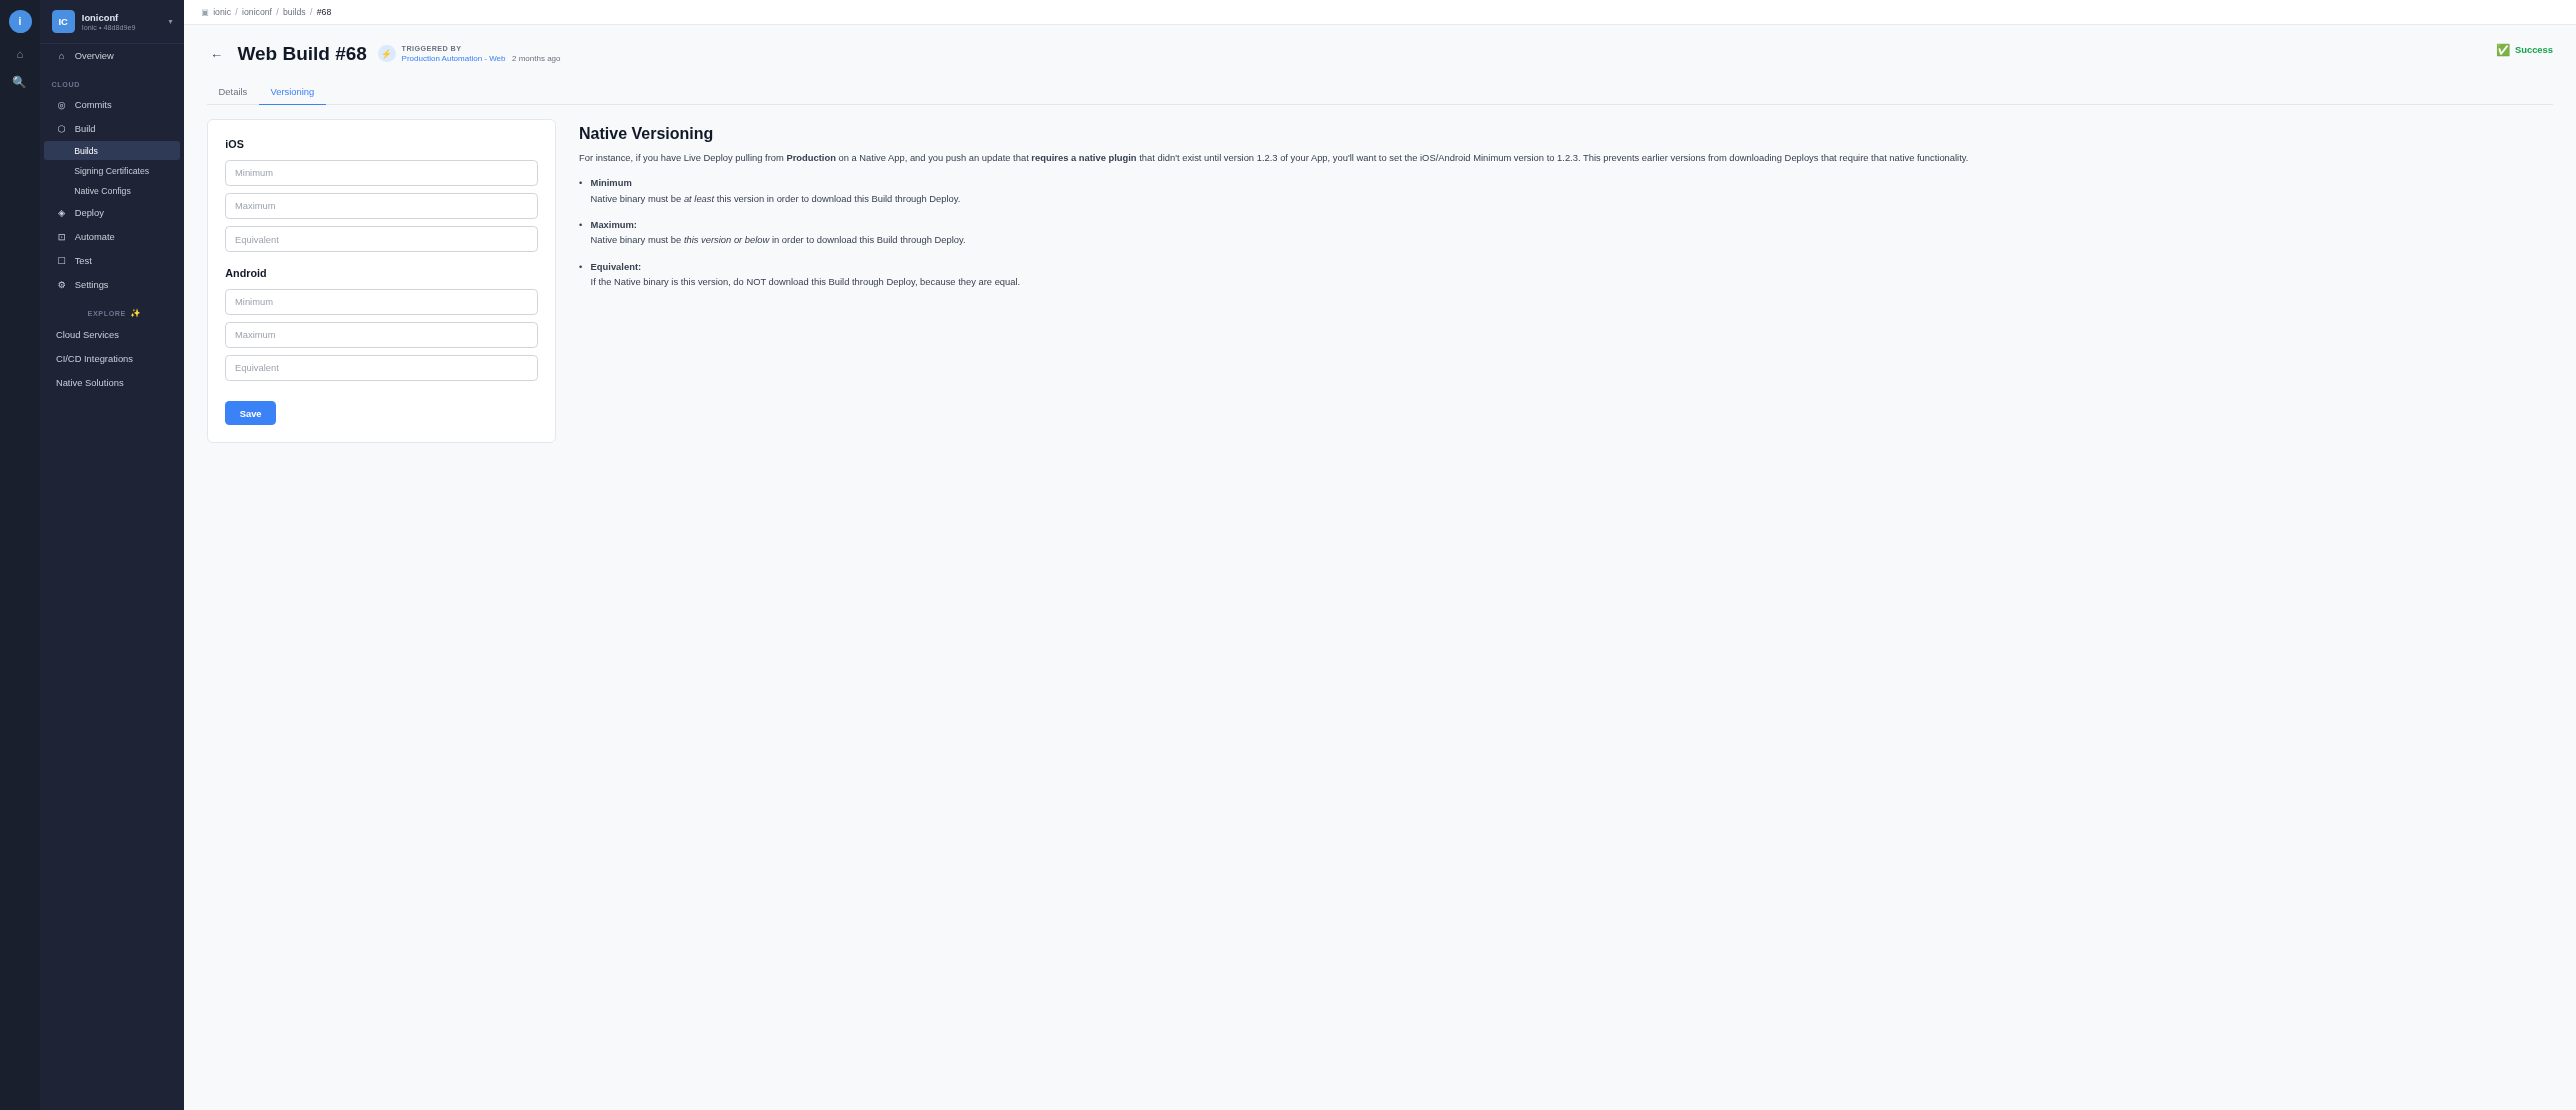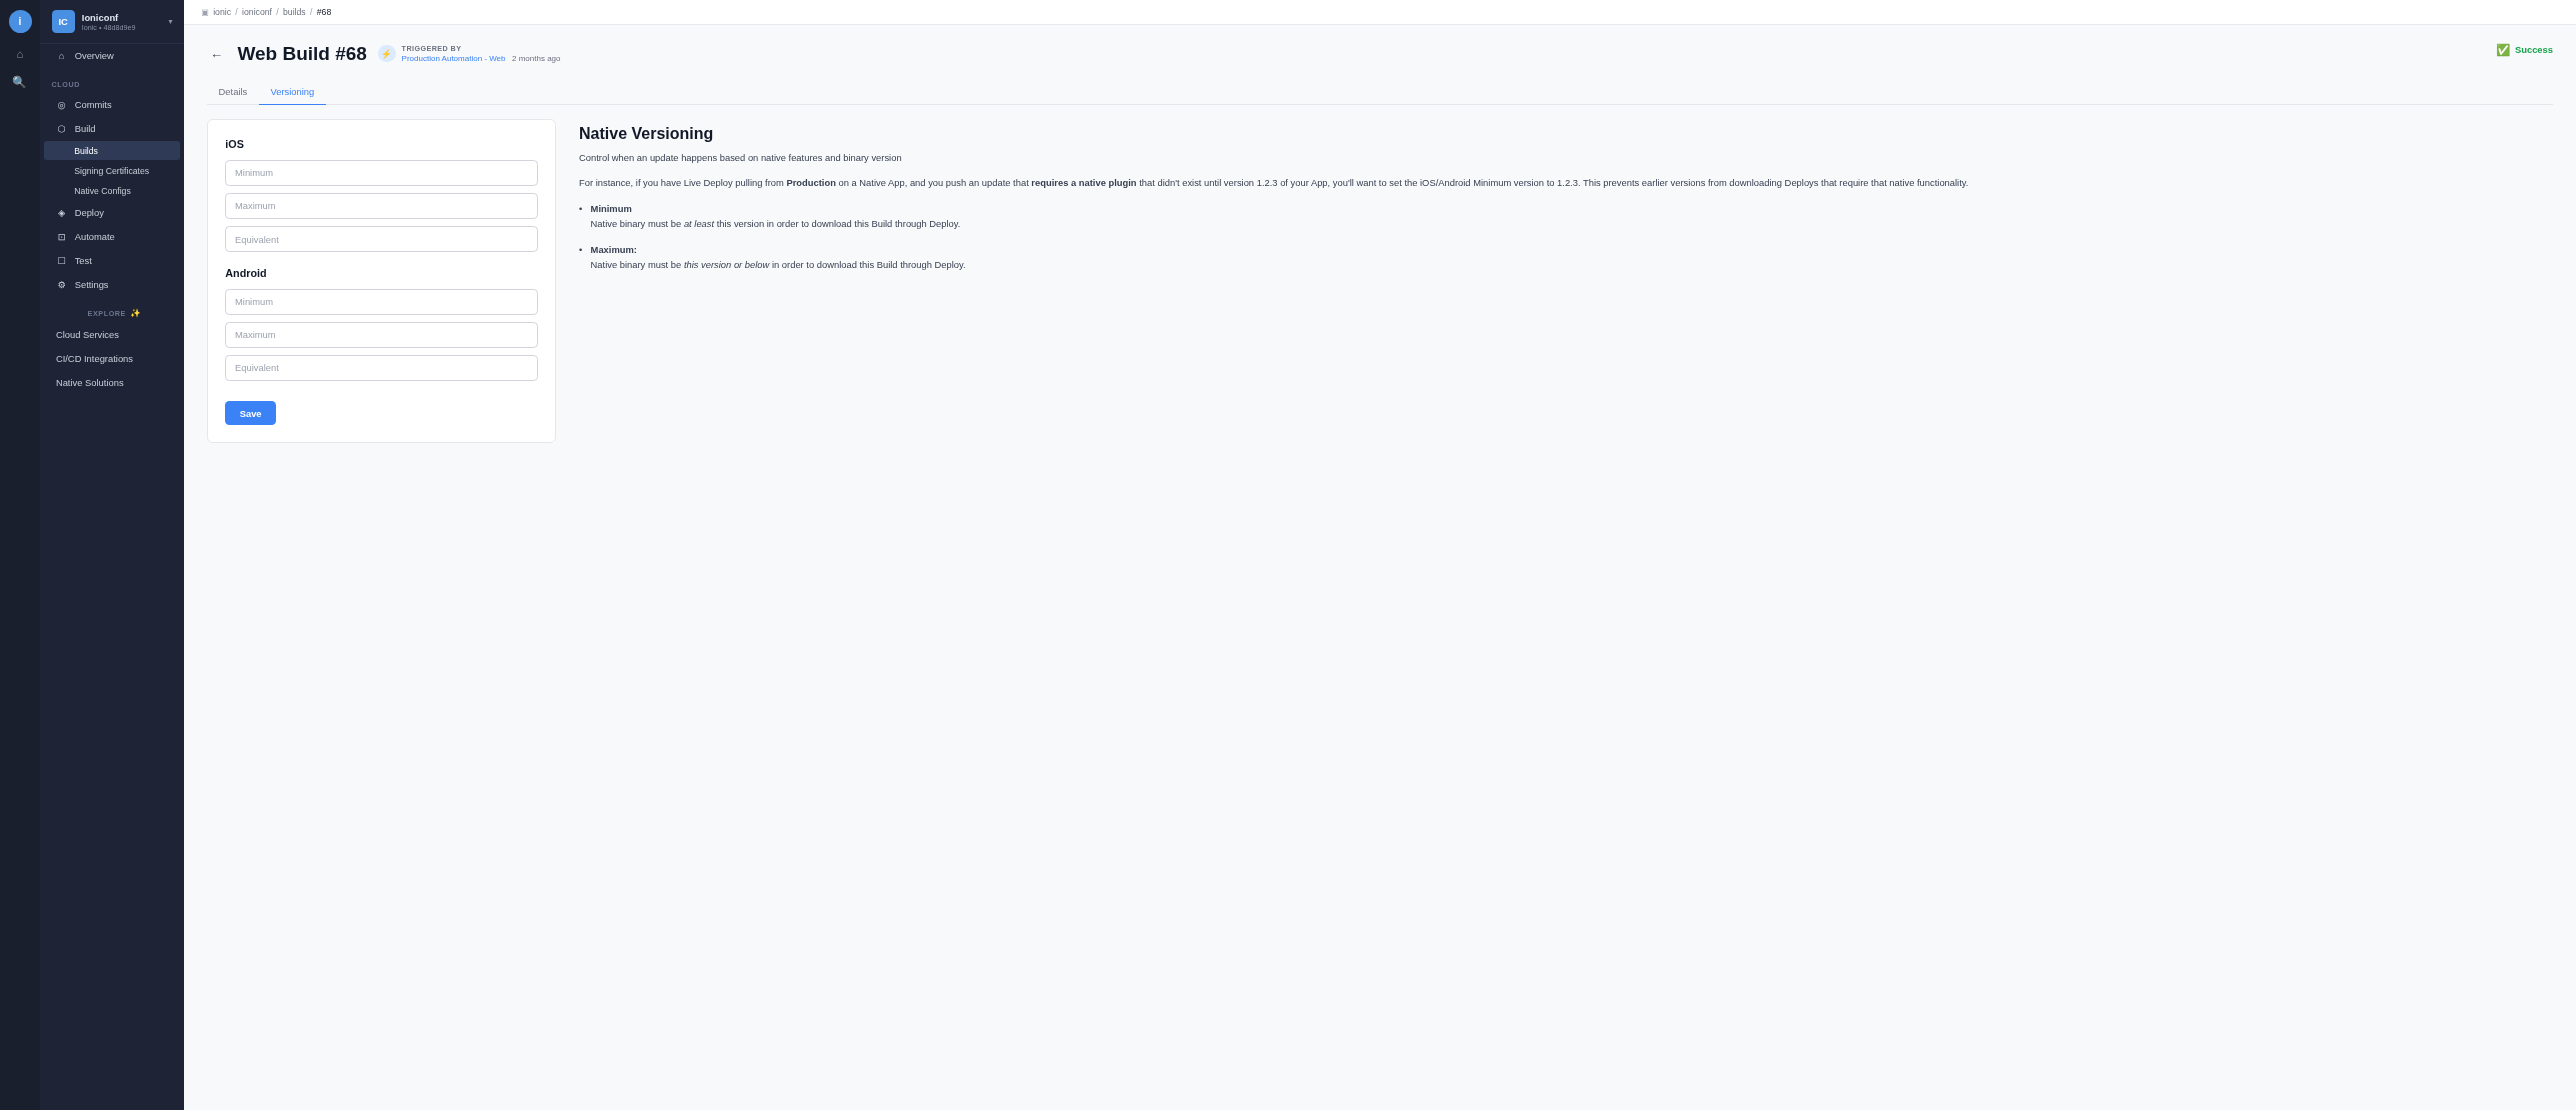--- a/index.html
+++ b/index.html
@@ -443,31 +443,34 @@
           <div class="form-group">
             <input class="form-input" type="text" placeholder="Equivalent" style="">
           </div>
         </div>
 
         <button class="save-btn">Save</button>
       </div>
 
       <div class="info-panel">
         <div class="info-panel-title">Native Versioning</div>
-        <div class="info-panel-desc">Control when an update happens based on native features and binary version</div>
         <div class="info-panel-desc">
           <span>For instance, if you have Live Deploy pulling from </span><strong>Production</strong><span> on a Native App, and you push an update that </span><strong>requires a native plugin</strong><span> that didn't exist until version 1.2.3 of your App, you'll want to set the iOS/Android Minimum version to 1.2.3. This prevents earlier versions from downloading Deploys that require that native functionality.</span>
         </div>
         <ul class="info-panel-list">
           <li>
             <strong>Minimum</strong><br>
             <span>Native binary must be </span><em>at least</em><span> this version in order to download this Build through Deploy.</span>
           </li>
           <li>
             <strong>Maximum:</strong><br>
             <span>Native binary must be </span><em>this version or below</em><span> in order to download this Build through Deploy.</span>
           </li>
+          <li>
+            <strong>Equivalent:</strong><br>
+            <span>If the Native binary is this version, do NOT download this Build through Deploy, because they are equal.</span>
+          </li>
         </ul>
       </div>
     </div>
   </div>
 </div>
 
 
 </body></html>

